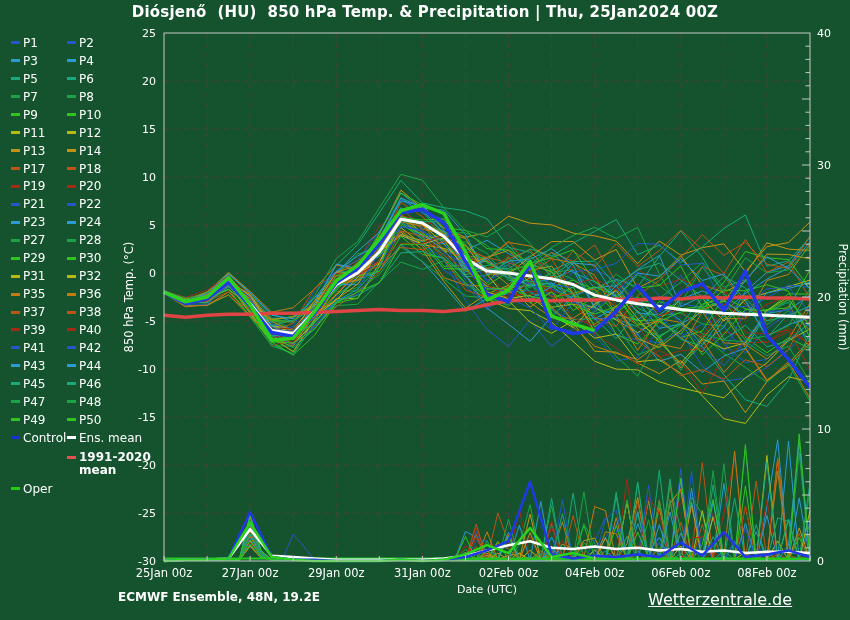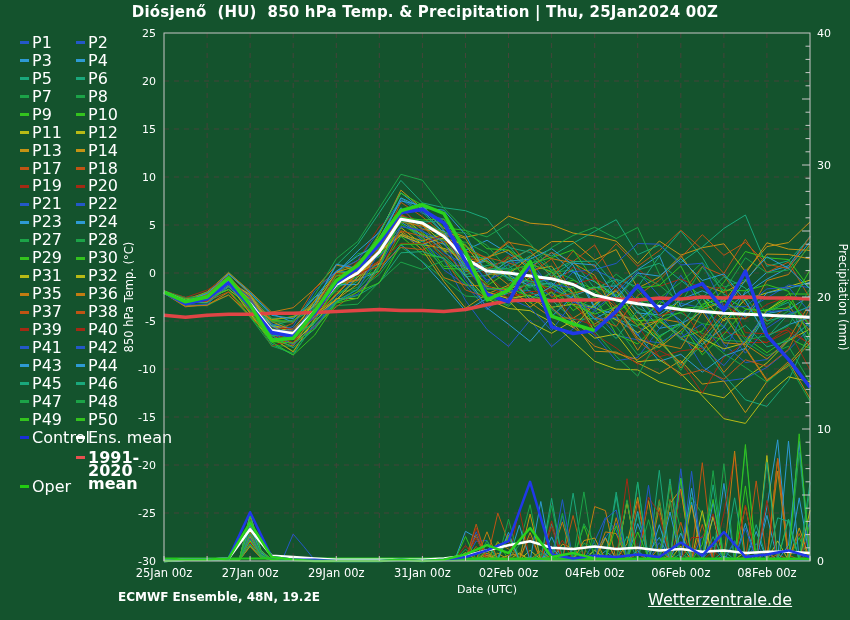--- a/index.html
+++ b/index.html
@@ -1,20 +1,20 @@
 <!DOCTYPE html>
 <html><head>
 <meta charset="utf-8">
 <style>
   html,body{margin:0;padding:0;background:#000;}
   .stage{position:relative;width:850px;height:620px;background:#14532d;overflow:hidden;
          font-family:"DejaVu Sans","Liberation Sans",sans-serif;color:#fff;}
   .chart-title{position:absolute;top:3px;left:0;width:100%;text-align:center;
                font-size:15px;font-weight:bold;white-space:pre;letter-spacing:0.2px;}
-  .legend{position:absolute;left:20px;top:34px;width:150px;font-size:16px;line-height:1;}
+  .legend{position:absolute;left:11px;top:34px;width:150px;font-size:12px;line-height:1;}
   .lrow{display:flex;height:17.95px;align-items:center;}
   .lrow.special{height:46px;margin-top:4px;align-items:flex-start;}
   .lcell{display:flex;align-items:center;width:56px;flex:0 0 56px;}
   .lcell.c2{width:86px;flex:0 0 86px;}
   .sw{display:inline-block;width:9px;height:3px;margin-right:3px;flex:0 0 9px;}
   .lb{white-space:nowrap;}
   .lcell.wrap{align-items:flex-start;}
   .lcell.wrap .sw{margin-top:5px;}
   .lcell.wrap .lb{white-space:normal;line-height:13px;font-weight:bold;}
   .lcell.oper-cell{align-self:flex-end;margin-bottom:2px;}

